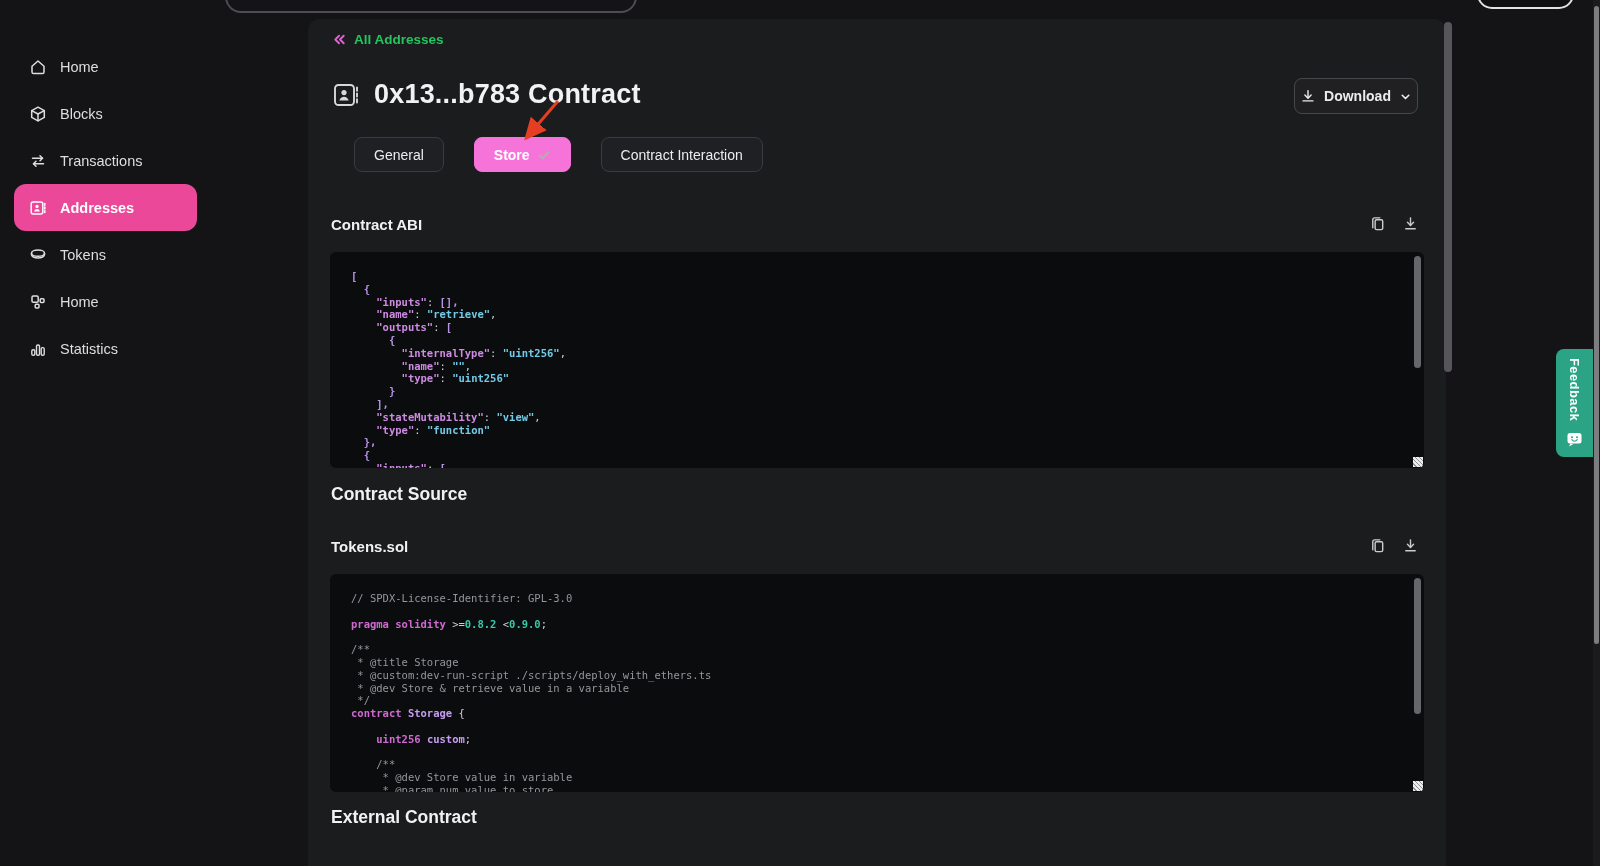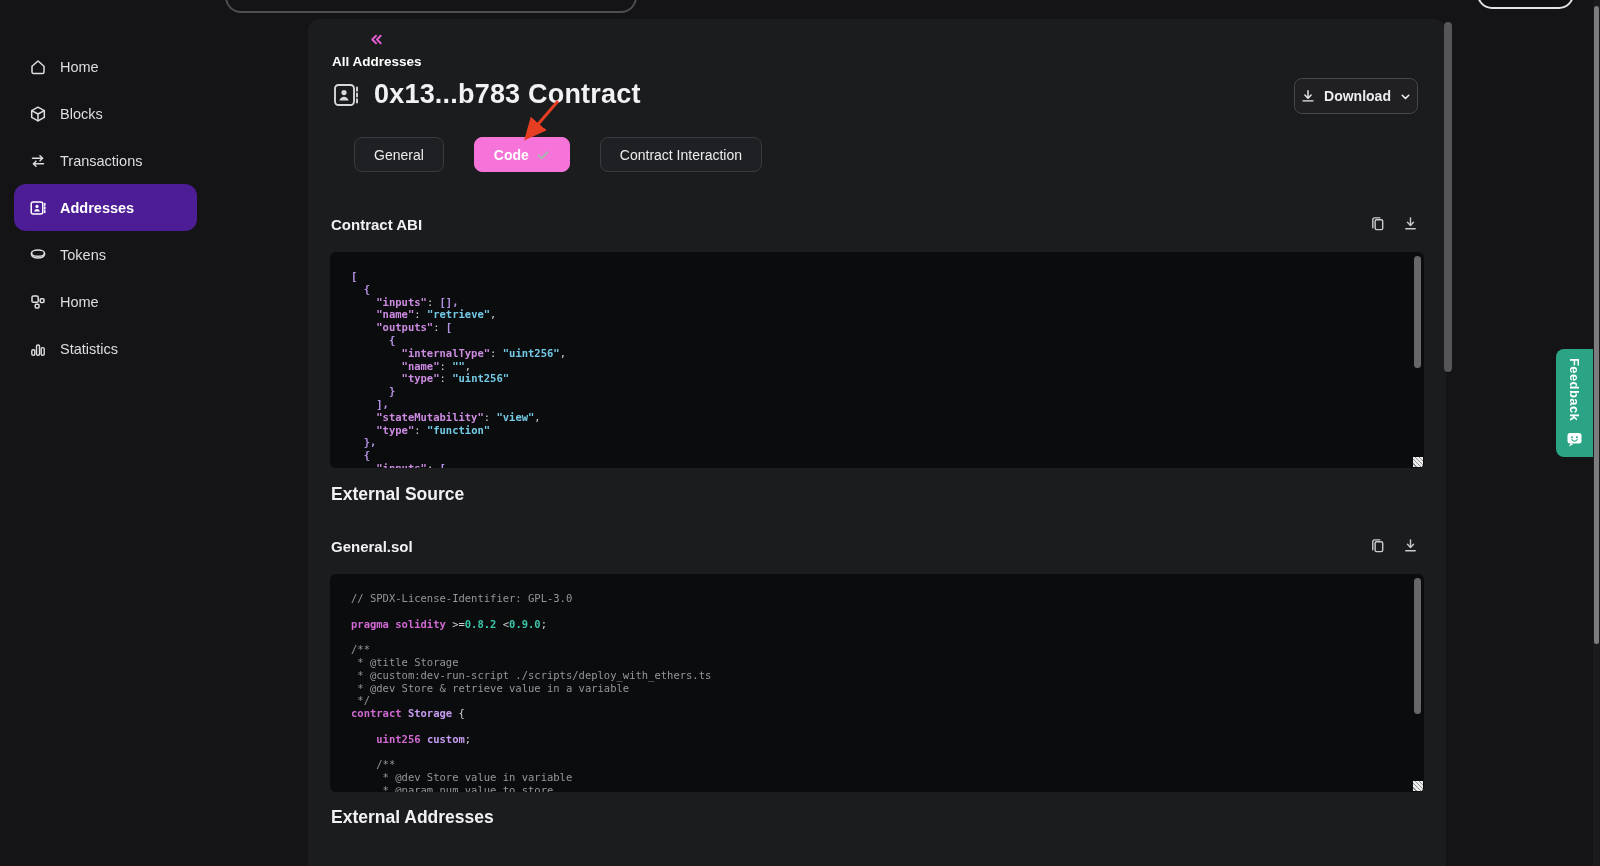--- a/index.html
+++ b/index.html
@@ -11,29 +11,29 @@
     border:2px solid #4d4d52;border-radius:16px;background:transparent;}
   .ghost-topright{position:absolute;left:1477px;top:-25px;width:93px;height:30px;
     border:2px solid #e3e3e6;border-radius:15px;background:#101012;}
 
   
   .sidebar{position:absolute;left:0;top:0;width:308px;height:866px;}
   .side-nav{position:absolute;left:0;top:43px;display:flex;flex-direction:column;}
   .side-item{display:flex;align-items:center;gap:13px;height:47px;width:168px;
     margin-left:14px;padding-left:15px;border-radius:12px;cursor:pointer;
     color:#dededf;font-size:14.5px;font-weight:500;}
-  .side-item.active{background:#4c1d95;color:#ffffff;font-weight:600;}
+  .side-item.active{background:#ec4899;color:#ffffff;font-weight:600;}
   .side-icon{width:18px;height:18px;display:inline-flex;}
   .side-icon svg{width:18px;height:18px;}
 
   
   .main{position:absolute;left:308px;top:19px;width:1138px;height:847px;
     background:#1b1c1e;border-radius:12px 12px 0 0;}
-  .breadcrumb{position:absolute;left:24px;top:13px;display:flex;align-items:center;gap:7px;
-    color:#ffffff;font-size:13.5px;font-weight:600;cursor:pointer;flex-direction:column;}
+  .breadcrumb{position:absolute;left:24px;top:13px;display:flex;gap:7px;
+    color:#22c55e;font-size:13.5px;font-weight:600;cursor:pointer;}
   .title-row{position:absolute;left:23px;top:60px;display:flex;align-items:center;gap:13px;}
   .page-title{font-size:27px;font-weight:600;color:#f2f2f4;letter-spacing:.2px;}
   .download-btn{position:absolute;left:986px;top:59px;width:124px;height:36px;box-sizing:border-box;
     border:1px solid #47474c;border-radius:8px;background:#202023;display:flex;align-items:center;
     justify-content:center;gap:8px;color:#ececee;font-size:14px;font-weight:600;cursor:pointer;}
   .tabs-row{position:absolute;left:22px;top:118px;display:flex;gap:6px;}
   .tab{height:35px;box-sizing:border-box;border:1px solid #3a3a3f;background:#1f2023;color:#ececee;
     border-radius:8px;display:flex;align-items:center;gap:7px;padding:0 19px;
     font-size:14px;font-weight:500;cursor:pointer;margin-left:24px;}
   .tab.active{background:#f674da;border-color:#f674da;color:#ffffff;font-weight:600;}
@@ -197,21 +197,21 @@
             <path d="m4 6.5 4 4 4-4"></path>
           </svg>
       </span>
     </button>
 
     <div class="tabs-row">
         <div class="tab">
           <span>General</span>
         </div>
         <div class="tab active">
-          <span>Code</span>
+          <span>Store</span>
           <span class="check">
             <svg viewBox="0 0 16 16" fill="none" stroke="#a9b4ad" stroke-width="2.3" stroke-linecap="round" stroke-linejoin="round">
               <path d="m3 8.5 3.4 3.4L13 4.8"></path>
             </svg>
           </span>
         </div>
         <div class="tab">
           <span>Contract Interaction</span>
         </div>
       </div>
@@ -249,23 +249,23 @@
           <div class="code-line"><span class="tok-w">    </span><span class="tok-k">"stateMutability"</span><span class="tok-w">: </span><span class="tok-v">"view"</span><span class="tok-w">,</span></div>
           <div class="code-line"><span class="tok-w">    </span><span class="tok-k">"type"</span><span class="tok-w">: </span><span class="tok-v">"function"</span></div>
           <div class="code-line"><span class="tok-p">  },</span></div>
           <div class="code-line"><span class="tok-p">  {</span></div>
           <div class="code-line"><span class="tok-w">    </span><span class="tok-k">"inputs"</span><span class="tok-w">: </span><span class="tok-p">[</span></div>
         </div>
       <div class="vthumb" style="top:4px;height:112px;"></div>
       <div class="grip"></div>
     </div>
 
-    <div class="section-heading" style="top:465px;">External Source</div>
-
-    <div class="section-label" style="top:519px;">General.sol</div>
+    <div class="section-heading" style="top:465px;">Contract Source</div>
+
+    <div class="section-label" style="top:519px;">Tokens.sol</div>
     <div class="icon-btns" style="top:518px;">
       <span class="icon-btn">
         <svg viewBox="0 0 18 18" fill="none" stroke="currentColor" stroke-width="1.5" stroke-linecap="round" stroke-linejoin="round">
             <rect x="6.5" y="5" width="8" height="10.5" rx="1.5"></rect>
             <path d="M11.5 3H6A2 2 0 0 0 4 5v8.5"></path>
           </svg>
       </span>
       <span class="icon-btn">
         <svg viewBox="0 0 18 18" fill="none" stroke="currentColor" stroke-width="1.5" stroke-linecap="round" stroke-linejoin="round">
             <path d="M9 3v7.5"></path>
@@ -291,21 +291,21 @@
           <div class="code-line"><span class="tok-w">    </span><span class="tok-m">uint256</span><span class="tok-w"> </span><span class="tok-t">custom</span><span class="tok-w">;</span></div>
           <div class="code-line">&nbsp;</div>
           <div class="code-line"><span class="tok-c">    /**</span></div>
           <div class="code-line"><span class="tok-c">     * @dev Store value in variable</span></div>
           <div class="code-line"><span class="tok-c">     * @param num value to store</span></div>
         </div>
       <div class="vthumb" style="top:4px;height:136px;"></div>
       <div class="grip"></div>
     </div>
 
-    <div class="section-heading" style="top:788px;">External Addresses</div>
+    <div class="section-heading" style="top:788px;">External Contract</div>
   </main>
 
   <div class="panel-scroll-thumb"></div>
 
   <div class="feedback-btn">
     <span class="feedback-label">Feedback</span>
     <span style="display:inline-flex;">
       <svg width="17" height="17" viewBox="0 0 17 17" fill="none">
         <rect x="1.5" y="2" width="14" height="10.5" rx="2.5" fill="#ffffff"></rect>
         <path d="M4.5 12.2 3 15.6l4.2-2.4z" fill="#ffffff"></path>

